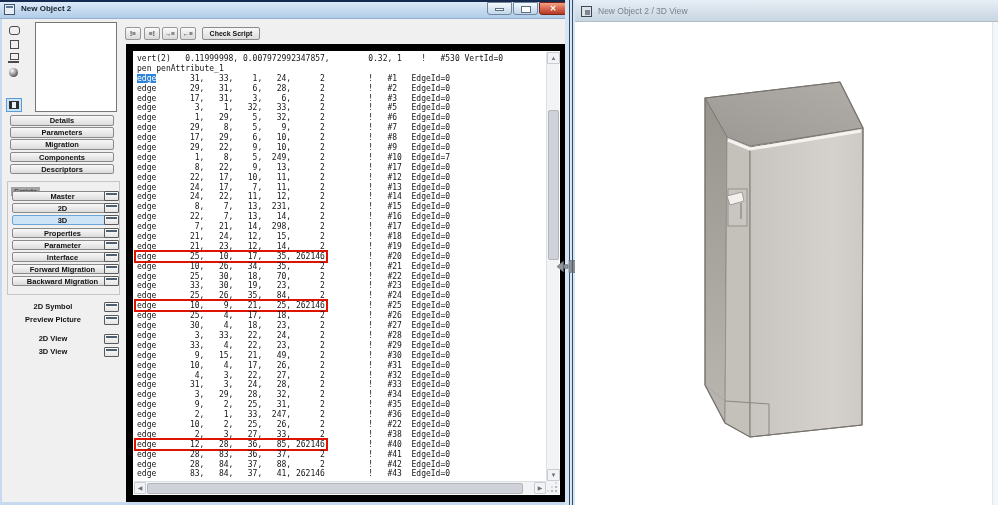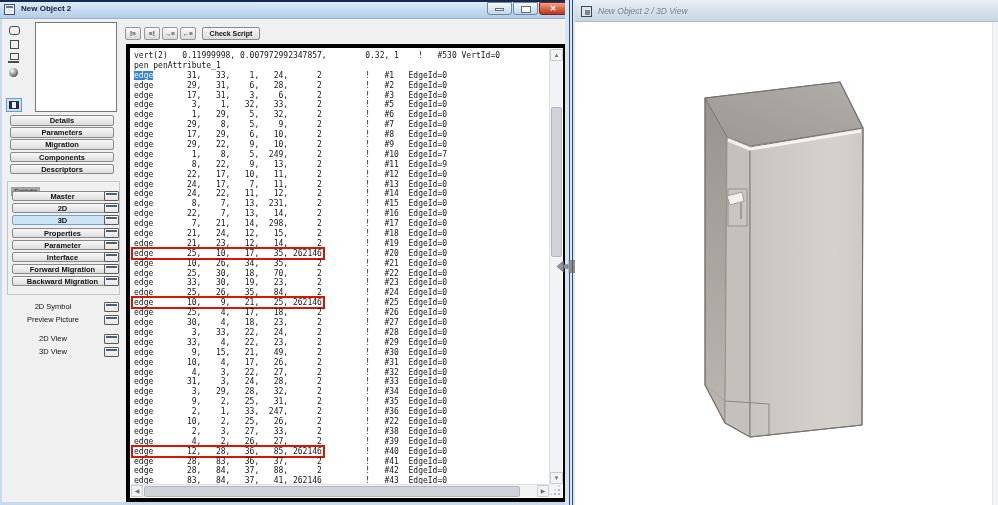--- a/index.html
+++ b/index.html
@@ -54,34 +54,34 @@
   .script-container{position:absolute;left:10px;top:172px;width:108px;}
   .script-row{position:relative;height:10px;margin-bottom:2.2px;}
   .script-row .btn{position:absolute;left:0;top:0;width:101px;height:10px;margin:0;}
   .winicon{position:absolute;left:92px;top:0;width:15px;height:10px;border:1px solid #5a5a5a;border-radius:1px;
     background:linear-gradient(180deg,#fefefe,#e4e4e4);box-sizing:border-box;}
   .winicon i{display:block;height:2px;background:#4f5f72;margin:1px;}
 
   .viewrows1{position:absolute;left:10px;top:283px;width:108px;}
   .viewrows2{position:absolute;left:10px;top:315px;width:108px;}
   .view-row{position:relative;height:10px;margin-bottom:3px;}
-  .view-label{position:absolute;left:0;top:0;width:82px;text-align:center;font-size:7.5px;font-weight:400;color:#111;line-height:10px;}
+  .view-label{position:absolute;left:0;top:0;width:82px;text-align:center;font-size:7.5px;font-weight:700;color:#111;line-height:10px;}
 
   
   .tb-btn{position:absolute;top:8px;width:16px;height:13px;border:1px solid #979797;border-radius:2px;box-sizing:border-box;
     background:linear-gradient(180deg,#fbfbfb,#e9e9e9 50%,#dadada);font-size:6.5px;font-weight:700;color:#333;
     text-align:center;line-height:11px;}
   .tb-btn.b1::after{content:"!\2261";} .tb-btn.b2::after{content:"\2261!";}
   .tb-btn.b3::after{content:"\2192\2261";} .tb-btn.b4::after{content:"\2190\2261";}
   .check-btn{position:absolute;left:200px;top:8px;width:58px;height:13px;border:1px solid #8a8a8a;border-radius:2px;
     box-sizing:border-box;background:linear-gradient(180deg,#f8f8f8,#ececec 45%,#dcdcdc);
     font-size:7px;font-weight:700;color:#111;text-align:center;line-height:11px;}
 
   .textarea{position:absolute;left:124px;top:25px;width:441px;height:458px;background:#fff;
-    border:4px solid #000000;box-sizing:border-box;}
+    border:7px solid #000000;box-sizing:border-box;}
   .code-pane{position:absolute;left:1px;top:1px;right:14px;bottom:14px;overflow:hidden;
     padding:2px 0 0 3px;font-family:"DejaVu Sans Mono",monospace;font-size:8px;color:#141414;}
   .code-line{height:9.9px;line-height:9.9px;white-space:pre;position:relative;}
   .code-line .sel{background:#2e82d8;color:#fff;}
   .rbox{position:absolute;left:-3px;top:-2px;width:194px;height:13px;border:2px solid #de1400;box-sizing:border-box;pointer-events:none;}
 
   .vscroll{position:absolute;top:1px;right:1px;width:13px;bottom:14px;background:#f2f3f5;border-left:1px solid #dcdfe4;box-sizing:border-box;}
   .hscroll{position:absolute;left:1px;bottom:1px;right:14px;height:13px;background:#f2f3f5;border-top:1px solid #dcdfe4;box-sizing:border-box;}
   .sb-arrow{position:absolute;background:#f2f3f5;color:#6d7075;font-size:6px;line-height:11px;text-align:center;border:1px solid #c9ccd2;box-sizing:border-box;border-radius:1px;}
   .v-up{left:0;top:0;width:13px;height:12px;} .v-dn{left:0;bottom:0;width:13px;height:12px;}
@@ -92,21 +92,21 @@
   .corner::after{content:"";position:absolute;right:2px;bottom:2px;width:2px;height:2px;background:#b5b8bd;
     box-shadow:-4px 0 #b5b8bd,0 -4px #b5b8bd,-4px -4px #d8dade,-8px 0 #d8dade,0 -8px #d8dade;}
 
   
   .divider{position:absolute;left:565px;top:0;width:10px;height:505px;background:#d7e5f2;}
   .divider .l1{position:absolute;left:4px;top:0;width:1px;height:505px;background:#2e4d6b;}
   .divider .l2{position:absolute;left:7px;top:0;width:1px;height:505px;background:#2e4d6b;}
   .resize-cursor{position:absolute;left:556px;top:257px;width:32px;height:19px;}
 
   
-  .win-right{position:absolute;left:575px;top:0;width:423px;height:505px;background:#fff;font-style:italic;}
+  .win-right{position:absolute;left:575px;top:0;width:423px;height:505px;background:#fff;}
   .titlebar2{position:absolute;left:0;top:0;width:423px;height:22px;
     background:linear-gradient(180deg,#e8eff6,#d4dfe9 60%,#c9d6e2);border-bottom:1px solid #aebecd;box-sizing:border-box;}
   .tb2-icon{position:absolute;left:6px;top:6px;width:11px;height:11px;border:1px solid #3c4854;background:#dfe3e7;box-sizing:border-box;}
   .tb2-icon i{position:absolute;right:1px;bottom:1px;width:5px;height:5px;background:#7b8794;}
   .tb2-text{position:absolute;left:23px;top:6px;font-size:8.5px;color:#76828f;}
   .view3d{position:absolute;left:0;top:22px;width:423px;height:483px;background:#fff;}
   .right-edge{position:absolute;right:0;top:22px;width:6px;height:483px;background:#f3f5f7;border-left:1px solid #e2e5e9;box-sizing:border-box;}
 </style>
 </head>
 <body>
@@ -253,21 +253,21 @@
             <div class="code-line">pen penAttribute_1</div>
             <div class="code-line"><span class="sel">edge</span>       31,   33,    1,   24,      2         !   #1   EdgeId=0</div>
             <div class="code-line">edge       29,   31,    6,   28,      2         !   #2   EdgeId=0</div>
             <div class="code-line">edge       17,   31,    3,    6,      2         !   #3   EdgeId=0</div>
             <div class="code-line">edge        3,    1,   32,   33,      2         !   #5   EdgeId=0</div>
             <div class="code-line">edge        1,   29,    5,   32,      2         !   #6   EdgeId=0</div>
             <div class="code-line">edge       29,    8,    5,    9,      2         !   #7   EdgeId=0</div>
             <div class="code-line">edge       17,   29,    6,   10,      2         !   #8   EdgeId=0</div>
             <div class="code-line">edge       29,   22,    9,   10,      2         !   #9   EdgeId=0</div>
             <div class="code-line">edge        1,    8,    5,  249,      2         !   #10  EdgeId=7</div>
-            <div class="code-line">edge        8,   22,    9,   13,      2         !   #11  EdgeId=9</div>
+            <div class="code-line">edge        8,   22,    9,   13,      2         !   #17  EdgeId=0</div>
             <div class="code-line">edge       22,   17,   10,   11,      2         !   #12  EdgeId=0</div>
             <div class="code-line">edge       24,   17,    7,   11,      2         !   #13  EdgeId=0</div>
             <div class="code-line">edge       24,   22,   11,   12,      2         !   #14  EdgeId=0</div>
             <div class="code-line">edge        8,    7,   13,  231,      2         !   #15  EdgeId=0</div>
             <div class="code-line">edge       22,    7,   13,   14,      2         !   #16  EdgeId=0</div>
             <div class="code-line">edge        7,   21,   14,  298,      2         !   #17  EdgeId=0</div>
             <div class="code-line">edge       21,   24,   12,   15,      2         !   #18  EdgeId=0</div>
             <div class="code-line">edge       21,   23,   12,   14,      2         !   #19  EdgeId=0</div>
             <div class="code-line">edge       25,   10,   17,   35, 262146         !   #20  EdgeId=0<i class="rbox"></i></div>
             <div class="code-line">edge       10,   26,   34,   35,      2         !   #21  EdgeId=0</div>
@@ -281,21 +281,20 @@
             <div class="code-line">edge       33,    4,   22,   23,      2         !   #29  EdgeId=0</div>
             <div class="code-line">edge        9,   15,   21,   49,      2         !   #30  EdgeId=0</div>
             <div class="code-line">edge       10,    4,   17,   26,      2         !   #31  EdgeId=0</div>
             <div class="code-line">edge        4,    3,   22,   27,      2         !   #32  EdgeId=0</div>
             <div class="code-line">edge       31,    3,   24,   28,      2         !   #33  EdgeId=0</div>
             <div class="code-line">edge        3,   29,   28,   32,      2         !   #34  EdgeId=0</div>
             <div class="code-line">edge        9,    2,   25,   31,      2         !   #35  EdgeId=0</div>
             <div class="code-line">edge        2,    1,   33,  247,      2         !   #36  EdgeId=0</div>
             <div class="code-line">edge       10,    2,   25,   26,      2         !   #22  EdgeId=0</div>
             <div class="code-line">edge        2,    3,   27,   33,      2         !   #38  EdgeId=0</div>
-            <div class="code-line">edge        4,    2,   26,   27,      2         !   #39  EdgeId=0</div>
             <div class="code-line">edge       12,   28,   36,   85, 262146         !   #40  EdgeId=0<i class="rbox"></i></div>
             <div class="code-line">edge       28,   83,   36,   37,      2         !   #41  EdgeId=0</div>
             <div class="code-line">edge       28,   84,   37,   88,      2         !   #42  EdgeId=0</div>
             <div class="code-line">edge       83,   84,   37,   41, 262146         !   #43  EdgeId=0</div>
           </div>
         <div class="vscroll">
           <div class="sb-arrow v-up">▲</div>
           <div class="v-thumb"></div>
           <div class="sb-arrow v-dn">▼</div>
         </div>

